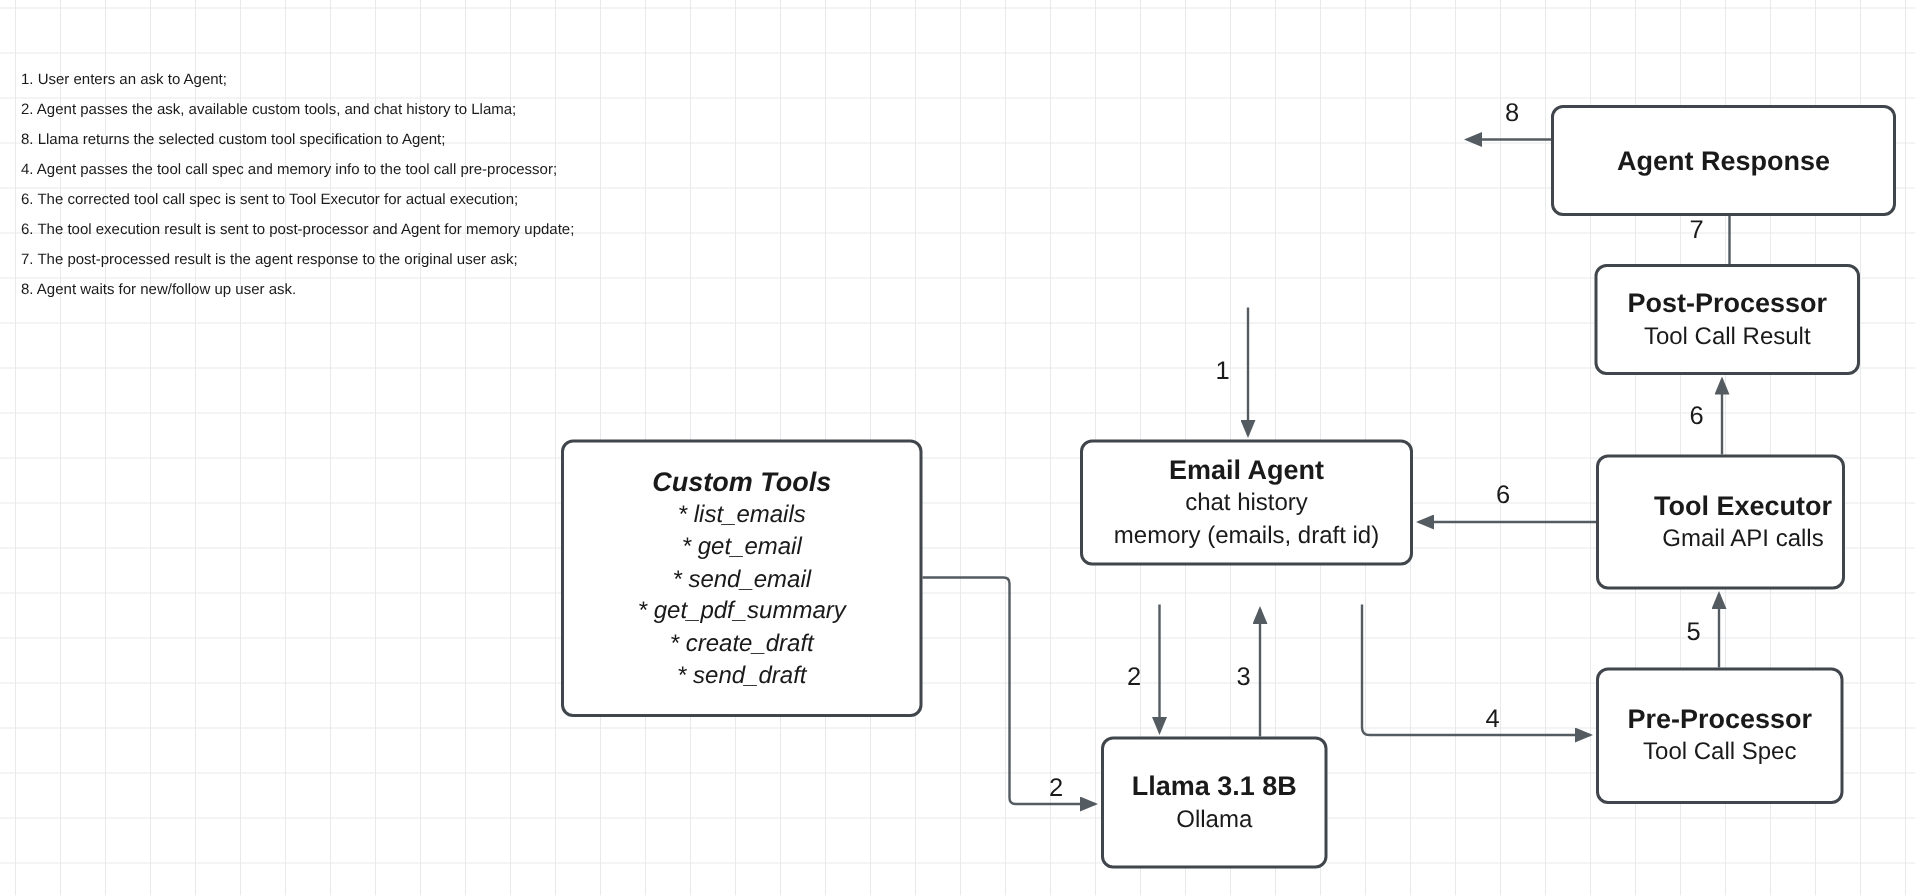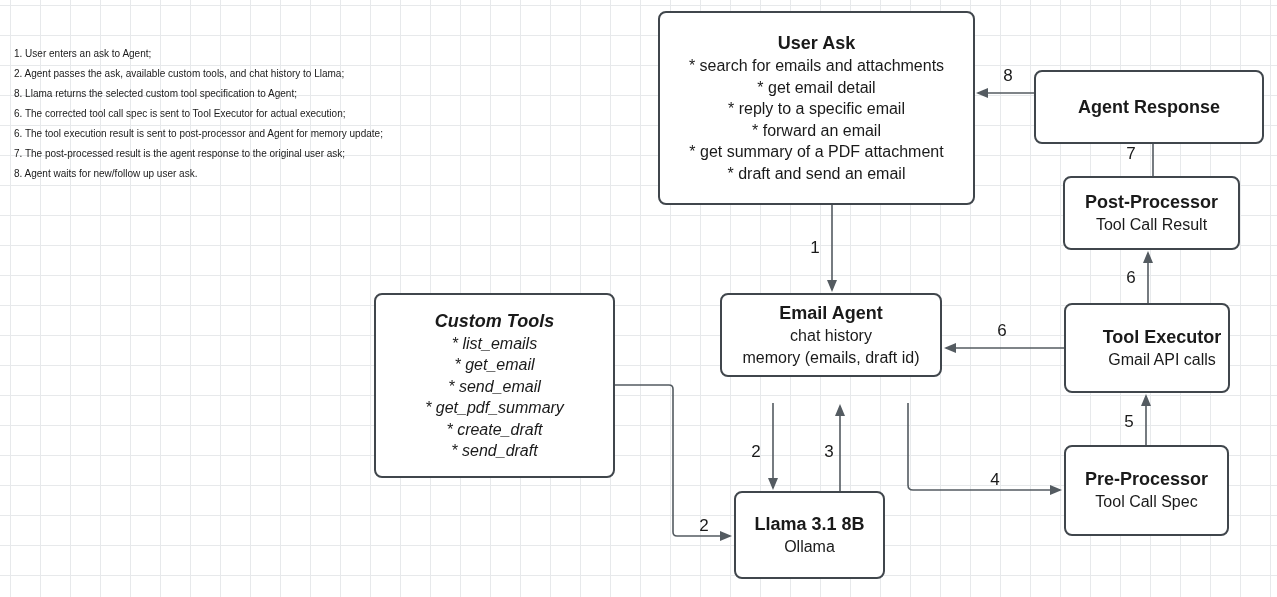--- a/index.html
+++ b/index.html
@@ -70,20 +70,21 @@
 </style>
 </head>
 <body>
 
 <div class="canvas">
 
   <div class="steps">
     <div class="step">1. User enters an ask to Agent;</div>
     <div class="step">2. Agent passes the ask, available custom tools, and chat history to Llama;</div>
     <div class="step">8. Llama returns the selected custom tool specification to Agent;</div>
+    <div class="step">4. Agent passes the tool call spec and memory info to the tool call pre-processor;</div>
     <div class="step">6. The corrected tool call spec is sent to Tool Executor for actual execution;</div>
     <div class="step">6. The tool execution result is sent to post-processor and Agent for memory update;</div>
     <div class="step">7. The post-processed result is the agent response to the original user ask;</div>
     <div class="step">8. Agent waits for new/follow up user ask.</div>
   </div>
 
   <svg class="edges" width="1277" height="597" viewBox="0 0 1277 597">
     <defs>
       <marker id="arrowhead" markerUnits="userSpaceOnUse" markerWidth="12" markerHeight="10" refX="10" refY="5" orient="auto">
         <path d="M0,0 L12,5 L0,10 Z" fill="#545b61"></path>
@@ -96,29 +97,20 @@
       <path d="M615,385 L669,385 Q673,385 673,389 L673,532 Q673,536 677,536 L730,536" marker-end="url(#arrowhead)"></path>
       <path d="M908,403 L908,485 Q908,490 913,490 L1060,490" marker-end="url(#arrowhead)"></path>
       <path d="M1146,445 L1146,396" marker-end="url(#arrowhead)"></path>
       <path d="M1148,303 L1148,253" marker-end="url(#arrowhead)"></path>
       <path d="M1064,348 L946,348" marker-end="url(#arrowhead)"></path>
       <path d="M1153,176 L1153,132" marker-end="url(#arrowhead)"></path>
       <path d="M1034,93 L978,93" marker-end="url(#arrowhead)"></path>
     </g>
   </svg>
 
-  <div class="node" id="node-user-ask">
-    <div class="node-title">User Ask</div>
-    <div class="node-line">* search for emails and attachments</div>
-    <div class="node-line">* get email detail</div>
-    <div class="node-line">* reply to a specific email</div>
-    <div class="node-line">* forward an email</div>
-    <div class="node-line">* get summary of a PDF attachment</div>
-    <div class="node-line">* draft and send an email</div>
-  </div>
 
   <div class="node" id="node-agent-response">
     <div class="node-title">Agent Response</div>
   </div>
 
   <div class="node" id="node-post-processor">
     <div class="node-title">Post-Processor</div>
     <div class="node-line">Tool Call Result</div>
   </div>
 

